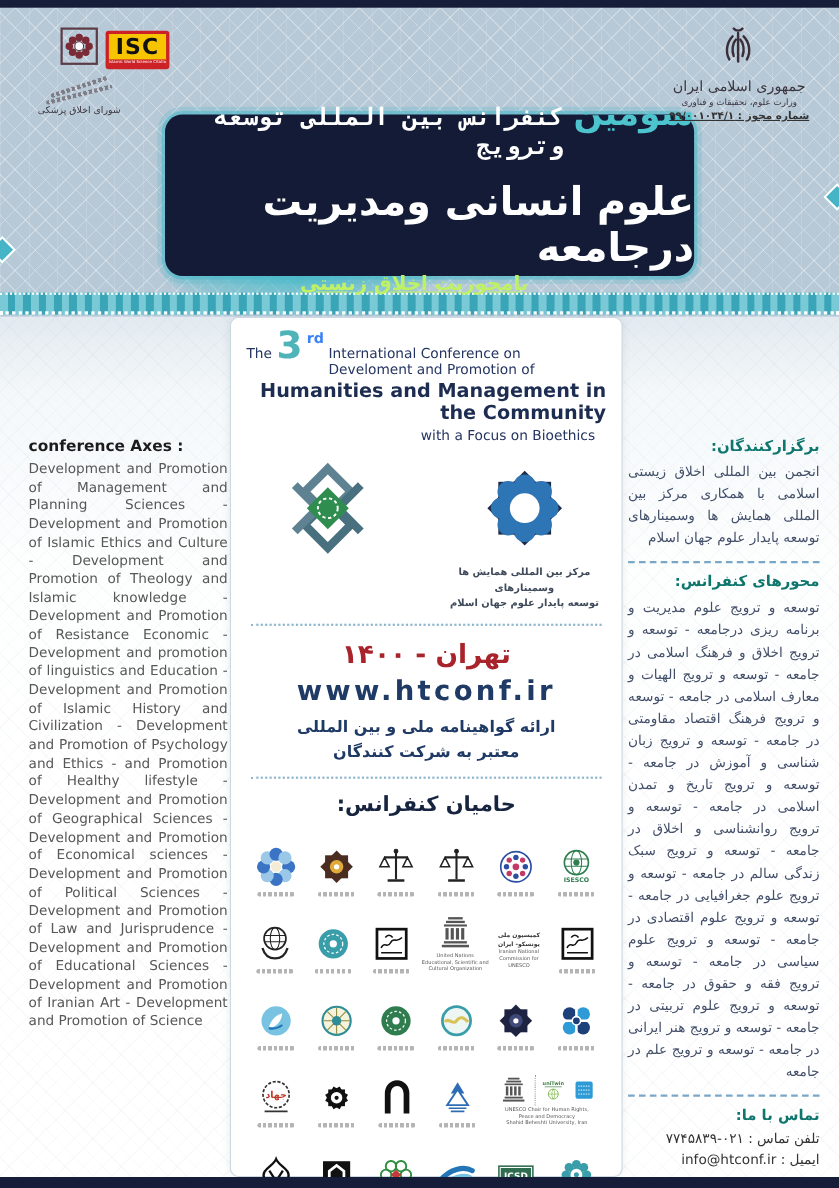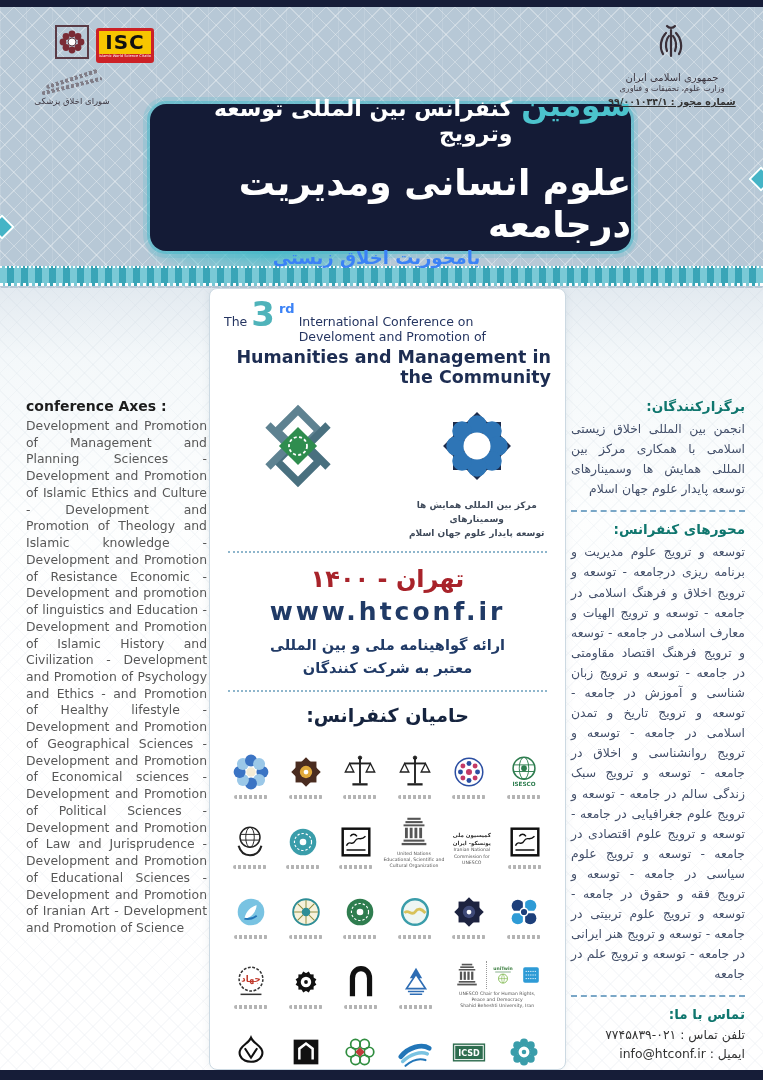--- a/index.html
+++ b/index.html
@@ -19,40 +19,40 @@
     border-top:2px dotted #fff;border-bottom:3px dotted #fff;z-index:2;}
   .wing{position:absolute;top:226px;left:148px;width:250px;height:52px;border-radius:50%;
     background:radial-gradient(ellipse at center,rgba(64,186,200,.85) 0%,rgba(64,186,200,.35) 55%,transparent 75%);z-index:1;}
 
   
   .banner{position:absolute;left:150px;top:104px;width:481px;height:147px;background:#141b36;
     border-radius:16px;z-index:3;box-shadow:0 0 0 3px rgba(73,184,201,.55),0 0 0 7px rgba(73,184,201,.22);
     display:flex;flex-direction:column;justify-content:center;align-items:center;direction:rtl;}
   .banner .l1{display:flex;align-items:baseline;gap:9px;}
   .banner .ordinal{color:#4cc3cd;font-size:31px;font-weight:bold;}
-  .banner .l1rest{color:#fff;font-size:22px;font-weight:bold;}
+  .banner .l1rest{color:#fff;font-size:22px;font-weight:bold;font-family:Liberation Mono, monospace;}
   .banner .l2{color:#fff;font-size:36px;font-weight:bold;line-height:1.15;margin-top:16px;}
-  .banner .l3{color:#3b82f6;font-size:18px;font-weight:bold;margin-top:2px;transform:translateX(-14px);}
+  .banner .l3{color:#bef264;font-size:18px;font-weight:bold;margin-top:2px;transform:translateX(-14px);text-decoration:underline;}
   .diamond{position:absolute;width:14px;height:14px;background:#45b4c6;transform:rotate(45deg);z-index:2;border:2px solid #fff;}
 
   
   .uni-logo{position:absolute;left:32px;top:22px;width:80px;text-align:center;z-index:4;}
   .uni-logo svg{width:48px;height:48px;}
   .uni-scribble{width:54px;height:4px;margin:3px auto 0;opacity:.6;border-radius:2px;
     background:repeating-linear-gradient(90deg,#5a4a52 0 3px,transparent 3px 5px);transform:rotate(-18deg);}
   .uni-cap{font-size:8.5px;color:#3c3640;margin-top:8px;direction:rtl;}
   .isc{position:absolute;left:96px;top:28px;width:58px;z-index:4;background:#f7c500;
     border:3px solid #cc2127;border-radius:3px;text-align:center;box-sizing:border-box;}
   .isc .isc-label{font-size:20px;font-weight:bold;color:#111;line-height:1.15;letter-spacing:1px;}
   .isc .isc-sub{background:#cc2127;color:#fff;font-size:3.6px;line-height:1.6;white-space:nowrap;overflow:hidden;}
 
   
   .gov{position:absolute;right:26px;top:18px;width:130px;text-align:center;z-index:4;direction:rtl;}
   .gov svg{width:44px;height:48px;}
-  .gov .g1{font-size:10px;color:#3c3640;margin-top:2px;}
+  .gov .g1{font-size:13px;color:#3c3640;margin-top:2px;}
   .gov .g2{font-size:8px;color:#3c3640;margin-top:1px;}
   .gov .g3{font-size:9.5px;color:#333;margin-top:3px;font-weight:bold;text-decoration:underline;}
 
   
   .main-bg{position:absolute;top:288px;left:0;right:0;bottom:10px;
     background:linear-gradient(180deg,#e3eaf0 0,#f4f8fa 70px,#fdfefe 220px,#fff 400px);}
   .main-bg::before{content:"";position:absolute;inset:0;opacity:.25;
     background:repeating-linear-gradient(45deg,rgba(150,170,190,.25) 0 1px,transparent 1px 12px),
                repeating-linear-gradient(-45deg,rgba(150,170,190,.25) 0 1px,transparent 1px 12px);}
   .bottom-bar{position:absolute;bottom:0;left:0;right:0;height:10px;background:#161d38;z-index:6;}
@@ -171,20 +171,21 @@
 
   <div class="card">
 
     <div class="t-row1">
       <span>The</span>
       <span class="t-num">3</span>
       <span class="t-ord">rd</span>
       <span>International Conference on Develoment and Promotion of</span>
     </div>
     <div class="t-line2">Humanities and Management in the Community</div>
+    <div class="t-line3">with a Focus on Bioethics</div>
 
     <div class="org-row">
       <div class="org">
         <svg viewBox="0 0 60 60">
           <path d="M30 6l14 14-14 14L16 20z" fill="none" stroke="#5e8291" stroke-width="5"></path>
           <path d="M30 26l14 14-14 14-14-14z" fill="none" stroke="#49707f" stroke-width="5"></path>
           <path d="M10 16l14 14-14 14" fill="none" stroke="#5e8291" stroke-width="5"></path>
           <path d="M50 16L36 30l14 14" fill="none" stroke="#49707f" stroke-width="5"></path>
           <rect x="21" y="21" width="18" height="18" transform="rotate(45 30 30)" fill="#2f8d4f"></rect>
           <circle cx="30" cy="30" r="6" fill="none" stroke="#fff" stroke-width="1.2" stroke-dasharray="2 1.6"></circle>

